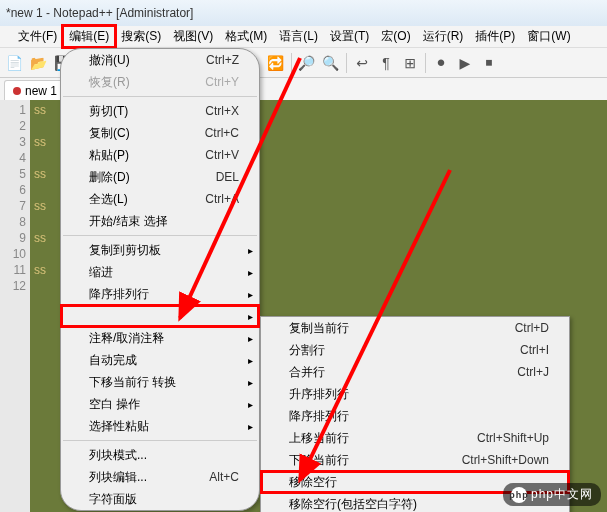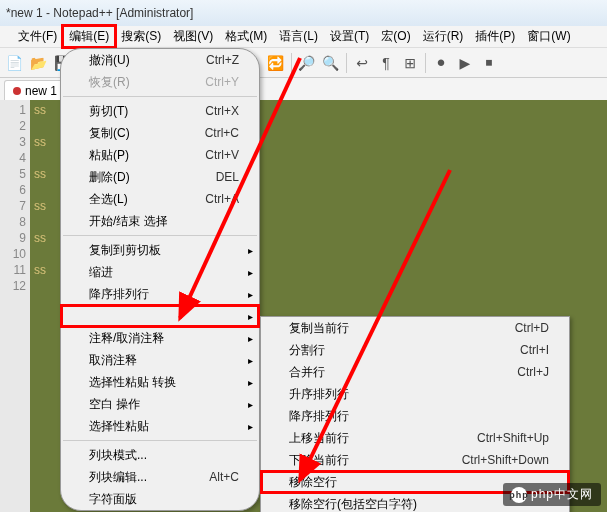--- a/index.html
+++ b/index.html
@@ -24,21 +24,21 @@
     .dd-row.disabled { color: #999; }
     .dd-label { flex: 1; white-space: nowrap; }
     .dd-shortcut { margin-left: 42px; color: #333; }
     .dd-row.disabled .dd-shortcut { color: #aaa; }
     .dd-arrow { position: absolute; right: 6px; font-size: 10px; }
     .dd-sep { height: 1px; background: #ccc; margin: 3px 2px; }
     .dd-row.boxed { outline: 3px solid #ff0000; outline-offset: -2px; }
     #edit-menu { top: 48px; left: 60px; width: 200px; border-radius: 21px; }
     #sub-menu { top: 316px; left: 260px; width: 310px; }
     .red-arrow { position: absolute; pointer-events: none; }
-    .watermark { position: absolute; right: 6px; bottom: 6px; color: #fff; background: rgba(0,0,0,0.55); padding: 3px 8px; border-radius: 3px; font-size: 12px; letter-spacing: 1px; display:flex; align-items:center; gap:4px;}
+    .watermark { position: absolute; right: 6px; bottom: 6px; color: #fff; background: rgba(0,0,0,0.55); padding: 3px 8px; border-radius: 10px; font-size: 12px; letter-spacing: 1px; display:flex; align-items:center; gap:4px;}
     .wm-logo { background:#fff;color:#333;border-radius:50%;width:16px;height:16px;display:inline-flex;align-items:center;justify-content:center;font-size:9px;font-weight:bold;}
   </style>
 </head>
 <body>
 
 <div class="titlebar">
   <span class="tb-title">*new 1 - Notepad++ [Administrator]</span>
 </div>
 
 <div class="menubar" id="menubar">
@@ -168,25 +168,25 @@
       <span class="dd-arrow">▸</span>
     </div>
     <div class="dd-row boxed">
       <span class="dd-arrow">▸</span>
     </div>
     <div class="dd-row">
       <span class="dd-label">注释/取消注释</span>
       <span class="dd-arrow">▸</span>
     </div>
     <div class="dd-row">
-      <span class="dd-label">取消注释</span>
-      <span class="dd-arrow">▸</span>
-    </div>
-    <div class="dd-row">
-      <span class="dd-label">选择性粘贴 转换</span>
+      <span class="dd-label">自动完成</span>
+      <span class="dd-arrow">▸</span>
+    </div>
+    <div class="dd-row">
+      <span class="dd-label">下移当前行 转换</span>
       <span class="dd-arrow">▸</span>
     </div>
     <div class="dd-row">
       <span class="dd-label">空白 操作</span>
       <span class="dd-arrow">▸</span>
     </div>
     <div class="dd-row">
       <span class="dd-label">选择性粘贴</span>
       <span class="dd-arrow">▸</span>
     </div>

